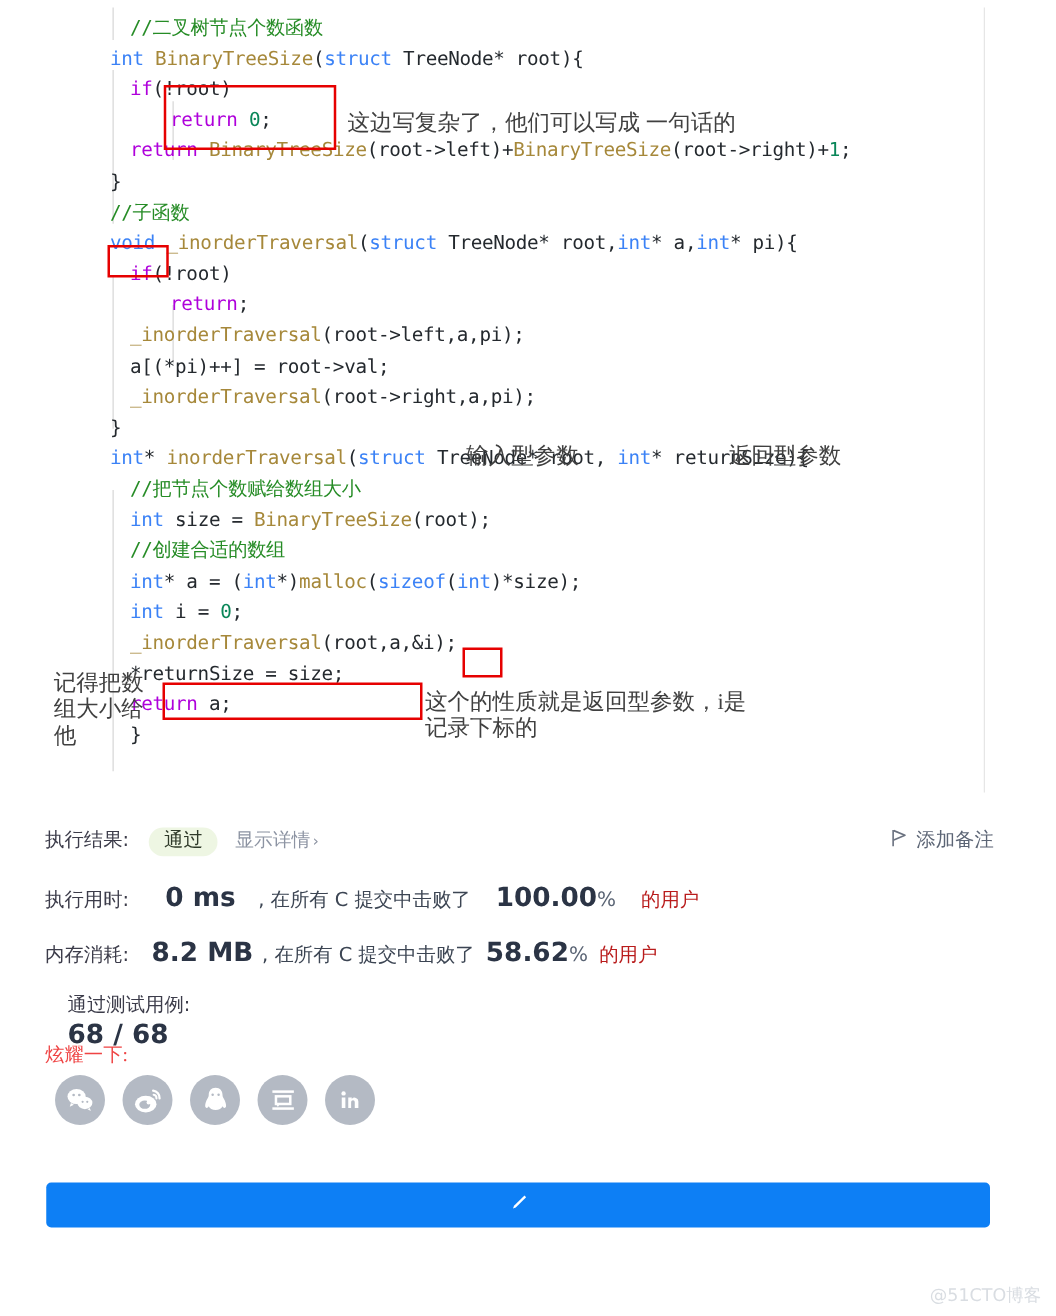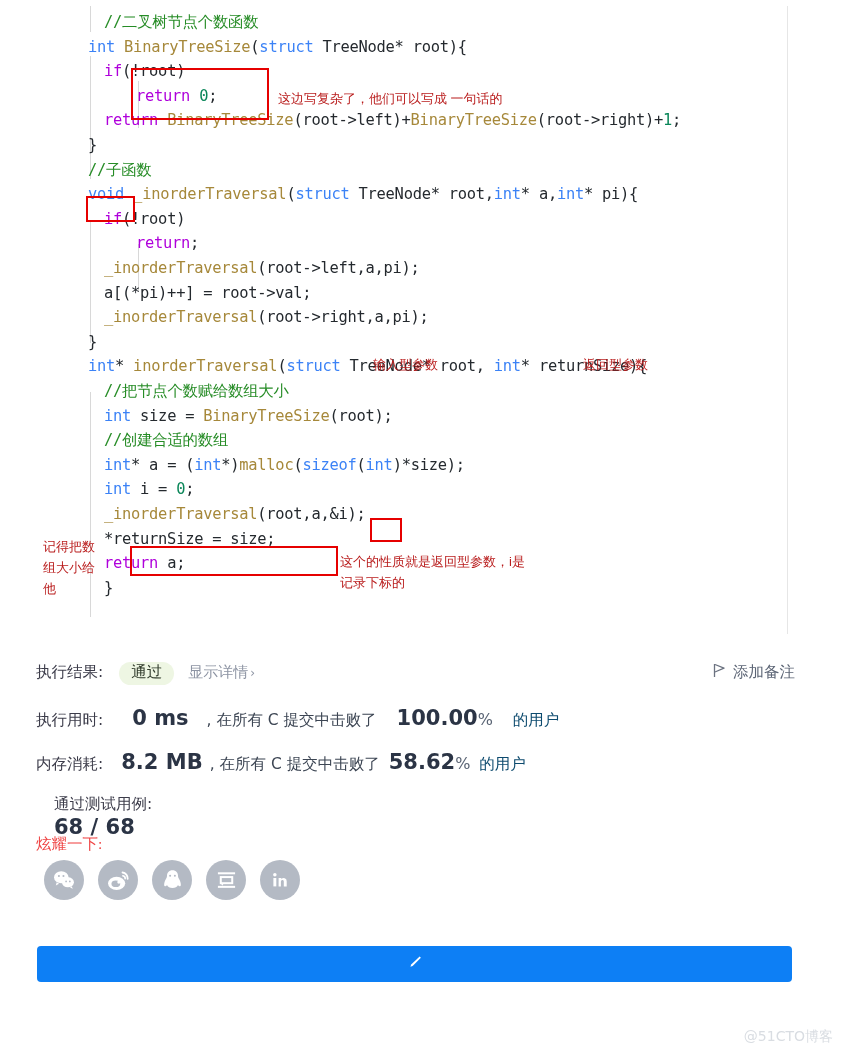--- a/index.html
+++ b/index.html
@@ -66,23 +66,23 @@
   
   .redbox {
     position: absolute;
     border: 2.5px solid #e60000;
     box-sizing: border-box;
     pointer-events: none;
   }
   
   .ann {
     position: absolute;
-    color: #b91c1c;
-    font-family: Liberation Sans, sans-serif;
-    font-size: 13px;
+    color: #404040;
+    font-family: Liberation Serif, serif;
+    font-size: 18px;
     line-height: 21px;
     white-space: pre;
   }
 
   
   #result-panel {
     position: absolute;
     left: 0;
     top: 636px;
     width: 845px;
@@ -137,21 +137,21 @@
   .metric-pct {
     margin-left: 9px;
     color: #2b3445;
     font-size: 21px;
     font-weight: bold;
     font-family: "DejaVu Sans", "Liberation Sans", sans-serif;
   }
   .metric-pct .pctsign { font-size: 16px; font-weight: normal; color:#5a6474; }
   .metric-tail {
     margin-left: 9px;
-    color: #0c4a6e;
+    color: #b91c1c;
     font-size: 15.5px;
     font-family: Liberation Serif, serif;
   }
 
   .note-btn {
     position: absolute;
     right: 50px;
     top: 26px;
     color: #5c6575;
     font-size: 15.5px;

